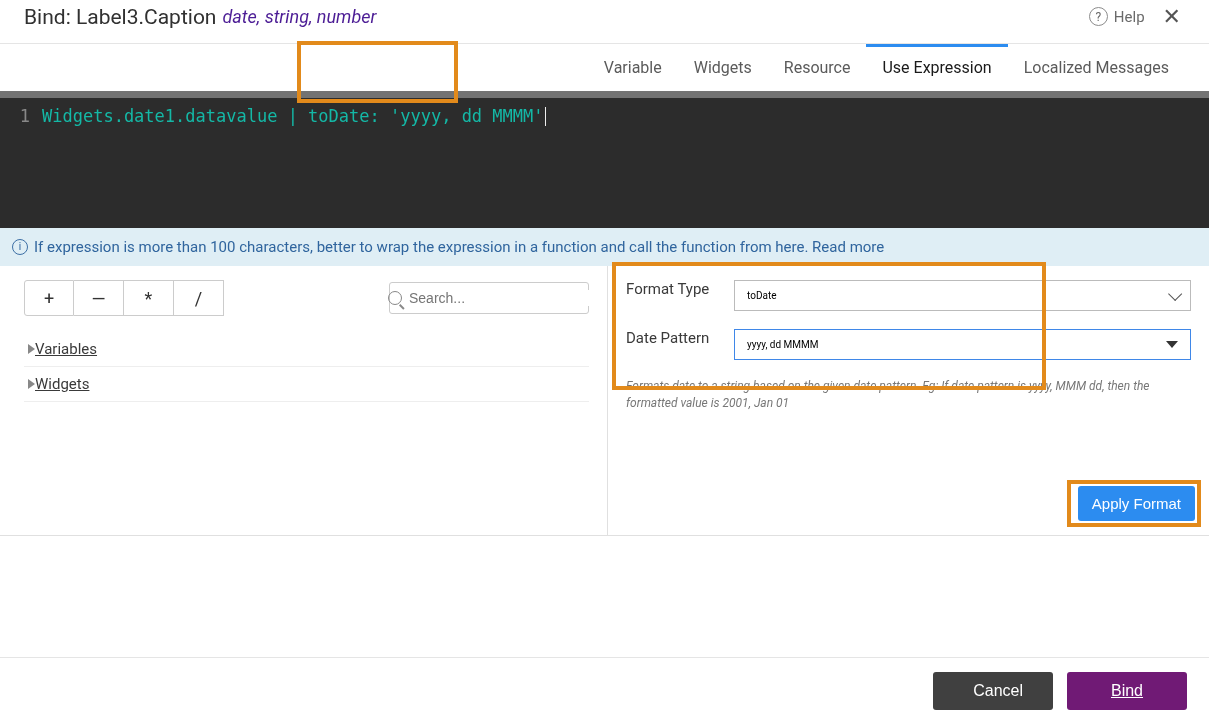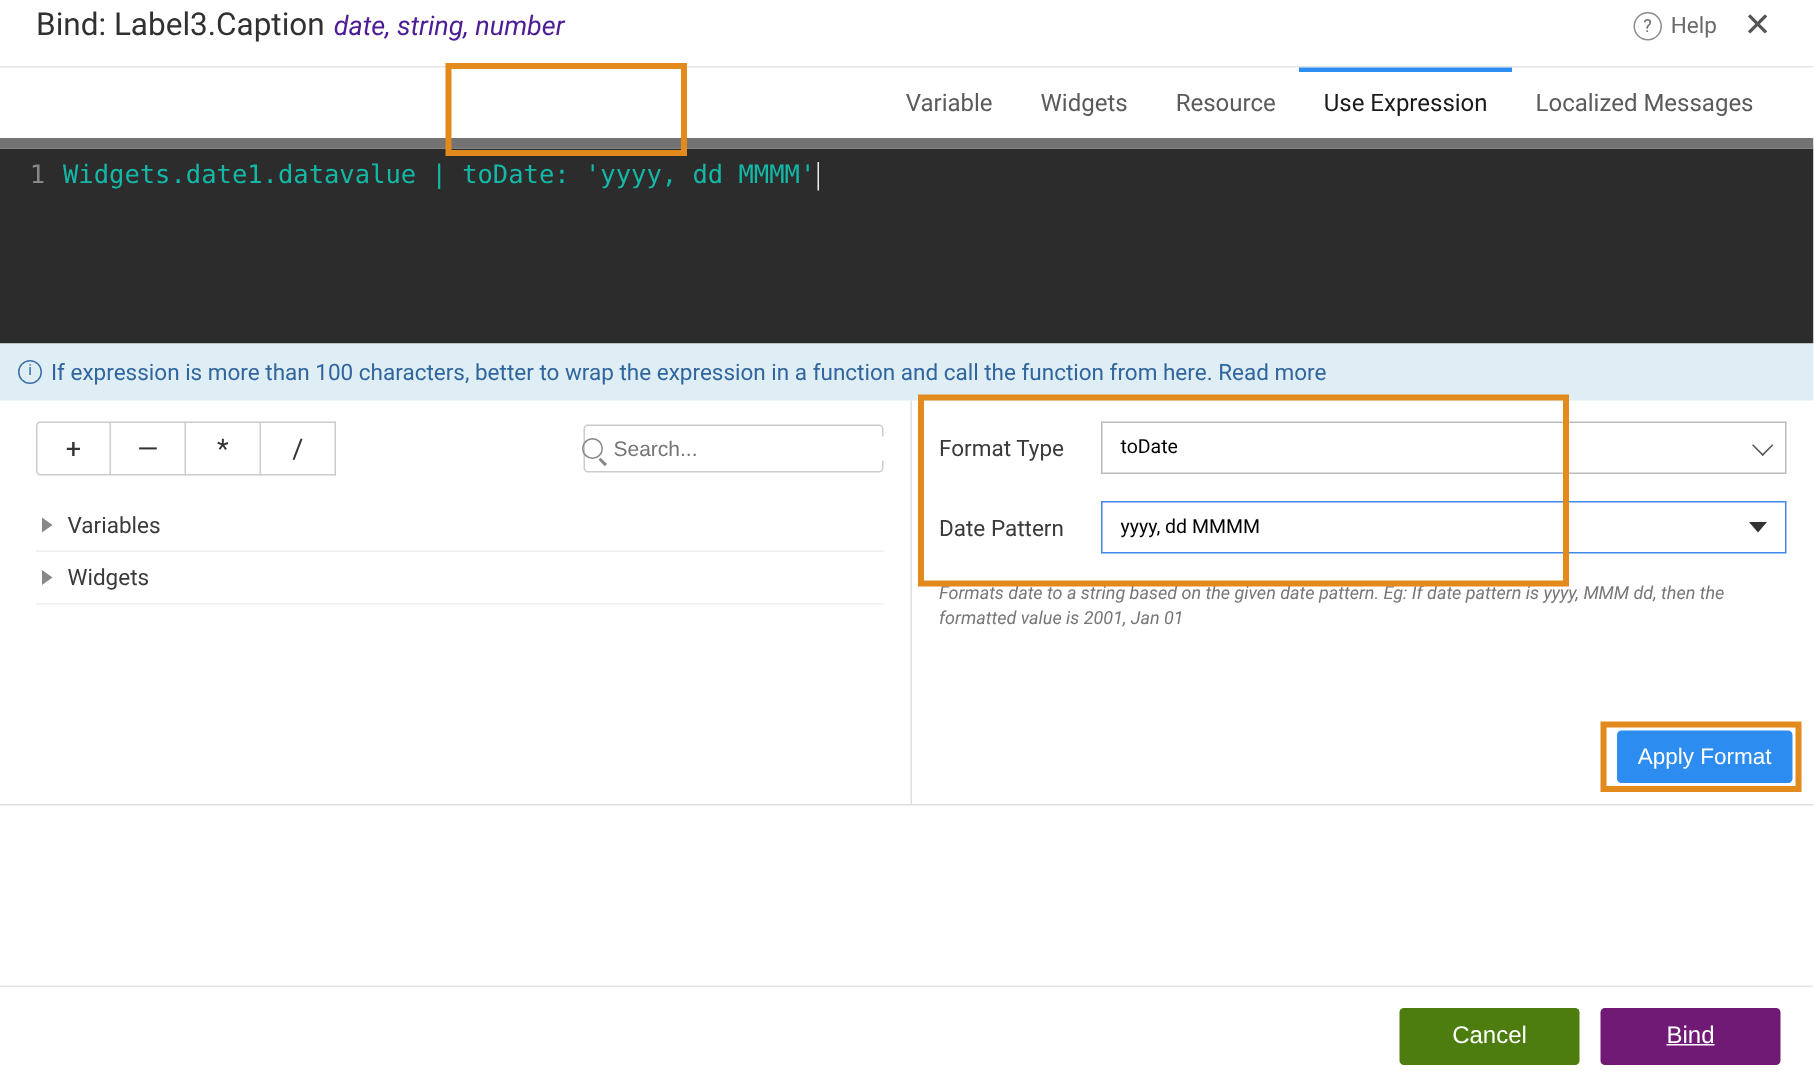--- a/index.html
+++ b/index.html
@@ -216,51 +216,51 @@
       outline: none;
       font-size: 14px;
       flex: 1;
       color: #888;
     }
     
     
     .tree-item {
       display: flex;
       align-items: center;
-      gap: 10px;
+      gap: 0;
       padding: 8px 4px;
       font-size: 15px;
       color: #3a3a3a;
       border-bottom: 1px solid #eee;
       cursor: pointer;
+      text-decoration: underline;
     }
     .tree-chevron {
       width: 0; height: 0;
       border-top: 5px solid transparent;
       border-bottom: 5px solid transparent;
       border-left: 7px solid #888;
     }
     
     
     .form-row {
       display: flex;
-      align-items: center;
       margin-bottom: 18px;
     }
     .form-label {
       width: 108px;
       font-size: 15px;
       color: #3a3a3a;
     }
     .select-box {
       flex: 1;
       border: 1px solid #bbb;
       border-radius: 0;
       padding: 9px 12px;
-      font-size: 13px;
+      font-size: 10px;
       display: flex;
       align-items: center;
       justify-content: space-between;
       cursor: pointer;
       background: #fff;
     }
     .select-box.highlighted {
       border: 1px solid #3f87e8;
     }
     .select-chevron-thin {
@@ -329,22 +329,23 @@
     }
     .btn {
       padding: 10px 30px;
       font-size: 16px;
       border: none;
       border-radius: 3px;
       cursor: pointer;
       min-width: 120px;
     }
     .btn-cancel {
-      background: #4d7c0f;
+      background: #404040;
       color: #fff;
+      text-align: right;
     }
     .btn-bind {
       background: #701a75;
       color: #fff;
       text-decoration: underline;
     }
   </style>
 </head>
 <body>
 

